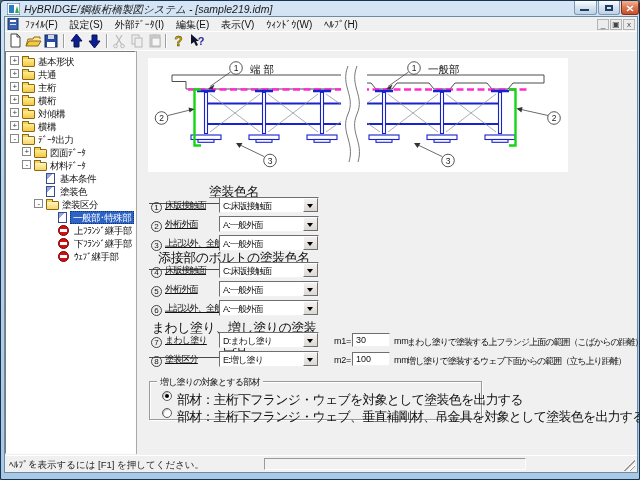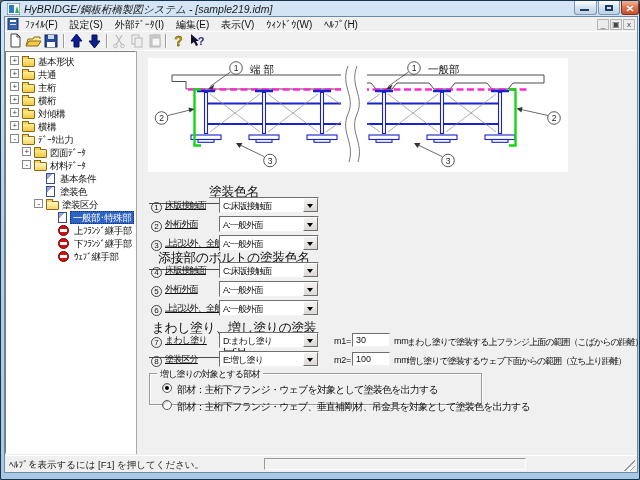--- a/index.html
+++ b/index.html
@@ -74,21 +74,21 @@
     font-size:9px;padding:1px 0 0 3px;color:#111;}
   .ptext{font-size:9px;letter-spacing:-0.3px;color:#111;}
   .desc{font-size:9px;letter-spacing:-1px;color:#111;white-space:nowrap;}
   #note{font-size:9px;letter-spacing:-1px;color:#111;line-height:9.5px;}
   #member-box{border:1px solid #9a9a9a;box-shadow:1px 1px 0 #fff,inset 1px 1px 0 #fff;}
   #member-legend{position:absolute;left:7px;top:-6px;background:#f0f0f0;padding:0 3px;font-size:9px;
     letter-spacing:-0.8px;color:#111;}
   .radio{position:absolute;width:10px;height:10px;border-radius:50%;background:#fff;border:1px solid #5a5a5a;
     box-shadow:inset 1px 1px 1px #b9b9b9;}
   .radio.sel:after{content:'';position:absolute;left:2px;top:2px;width:4px;height:4px;border-radius:50%;background:#000;}
-  .rlabel{position:absolute;font-size:10px;letter-spacing:-0.8px;color:#111;white-space:nowrap;}
+  .rlabel{position:absolute;font-size:13px;letter-spacing:-0.8px;color:#111;white-space:nowrap;}
 
   
   #status-sep{left:4px;top:454px;width:632px;height:1px;background:#bdbdbd;border-bottom:1px solid #fff;}
   #statusbar{left:4px;top:456px;width:632px;height:15px;background:#f0f0f0;font-size:9.5px;color:#222;}
   #status-pane{left:259px;top:1px;width:262px;height:12px;background:#f2f2f2;
     border:1px solid;border-color:#9a9a9a #fdfdfd #fdfdfd #9a9a9a;}
   #grip{right:2px;bottom:1px;width:12px;height:12px;
     background:repeating-linear-gradient(135deg,#fdfdfd 0 1px,#9a9a9a 1px 2px,transparent 2px 4px);
     clip-path:polygon(100% 0,100% 100%,0 100%);}
 </style>
@@ -440,21 +440,21 @@
       <span class="combo-text">E:増し塗り</span>
       <span class="combo-btn">
         <span class="combo-arrow"></span>
       </span>
     </div>
   <span class="ptext abs" style="left:333px;top:354px">m2=</span>
   <div class="tfield abs" style="left:351px;top:351px;width:38px;height:14px">100</div>
   <span class="ptext abs" style="left:393px;top:354px">mm</span>
   <span class="desc abs" style="left:406px;top:354px">増し塗りで塗装するウェブ下面からの範囲（立ち上り距離）</span>
 
-  <div id="member-box" class="abs" style="left:148px;top:372px;width:333px;height:32px">
+  <div id="member-box" class="abs" style="left:148px;top:380px;width:333px;height:39px">
     <div id="member-legend" class="nw">増し塗りの対象とする部材</div>
     <span class="radio sel" style="left:12px;top:9px"></span>
     <span class="rlabel" style="left:27px;top:9px">部材：主桁下フランジ・ウェブを対象として塗装色を出力する</span>
     <span class="radio" style="left:12px;top:26px"></span>
     <span class="rlabel" style="left:27px;top:26px">部材：主桁下フランジ・ウェブ、垂直補剛材、吊金具を対象として塗装色を出力する</span>
   </div>
 
   <div id="status-sep" class="abs"></div>
   <div id="statusbar" class="abs">
     <span class="abs nw" style="left:4px;top:2px">ﾍﾙﾌﾟを表示するには [F1] を押してください。</span>

